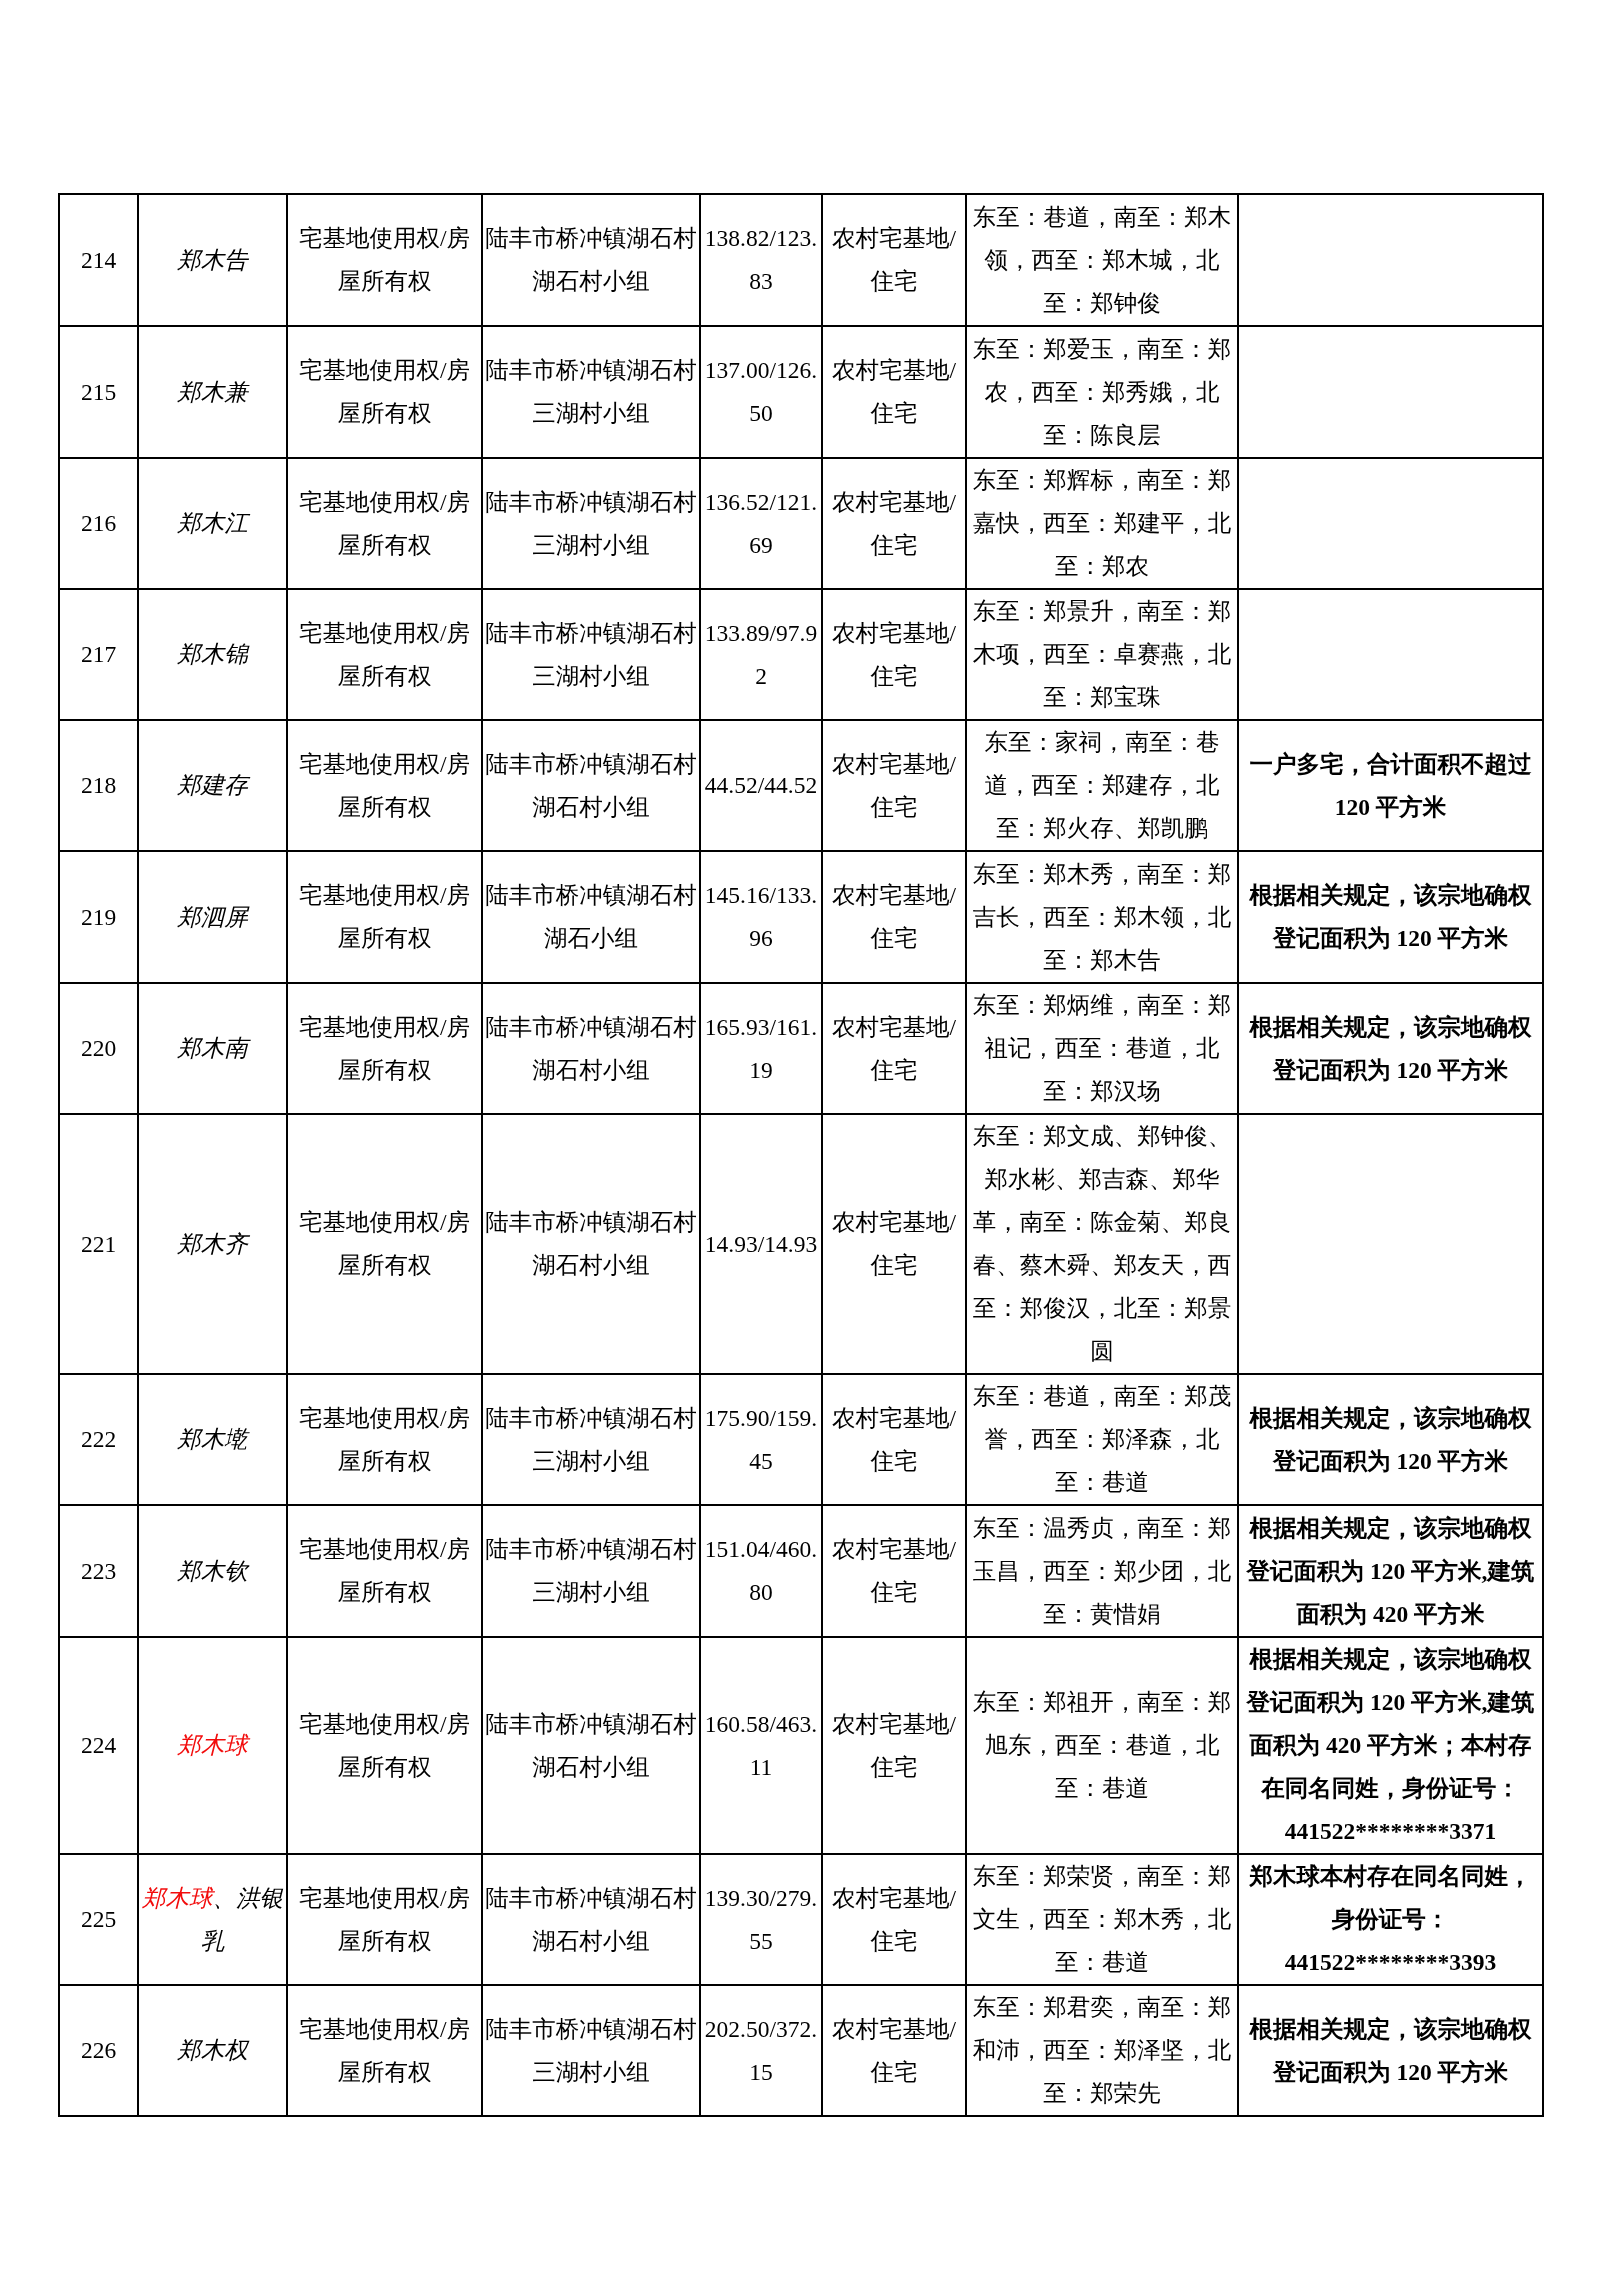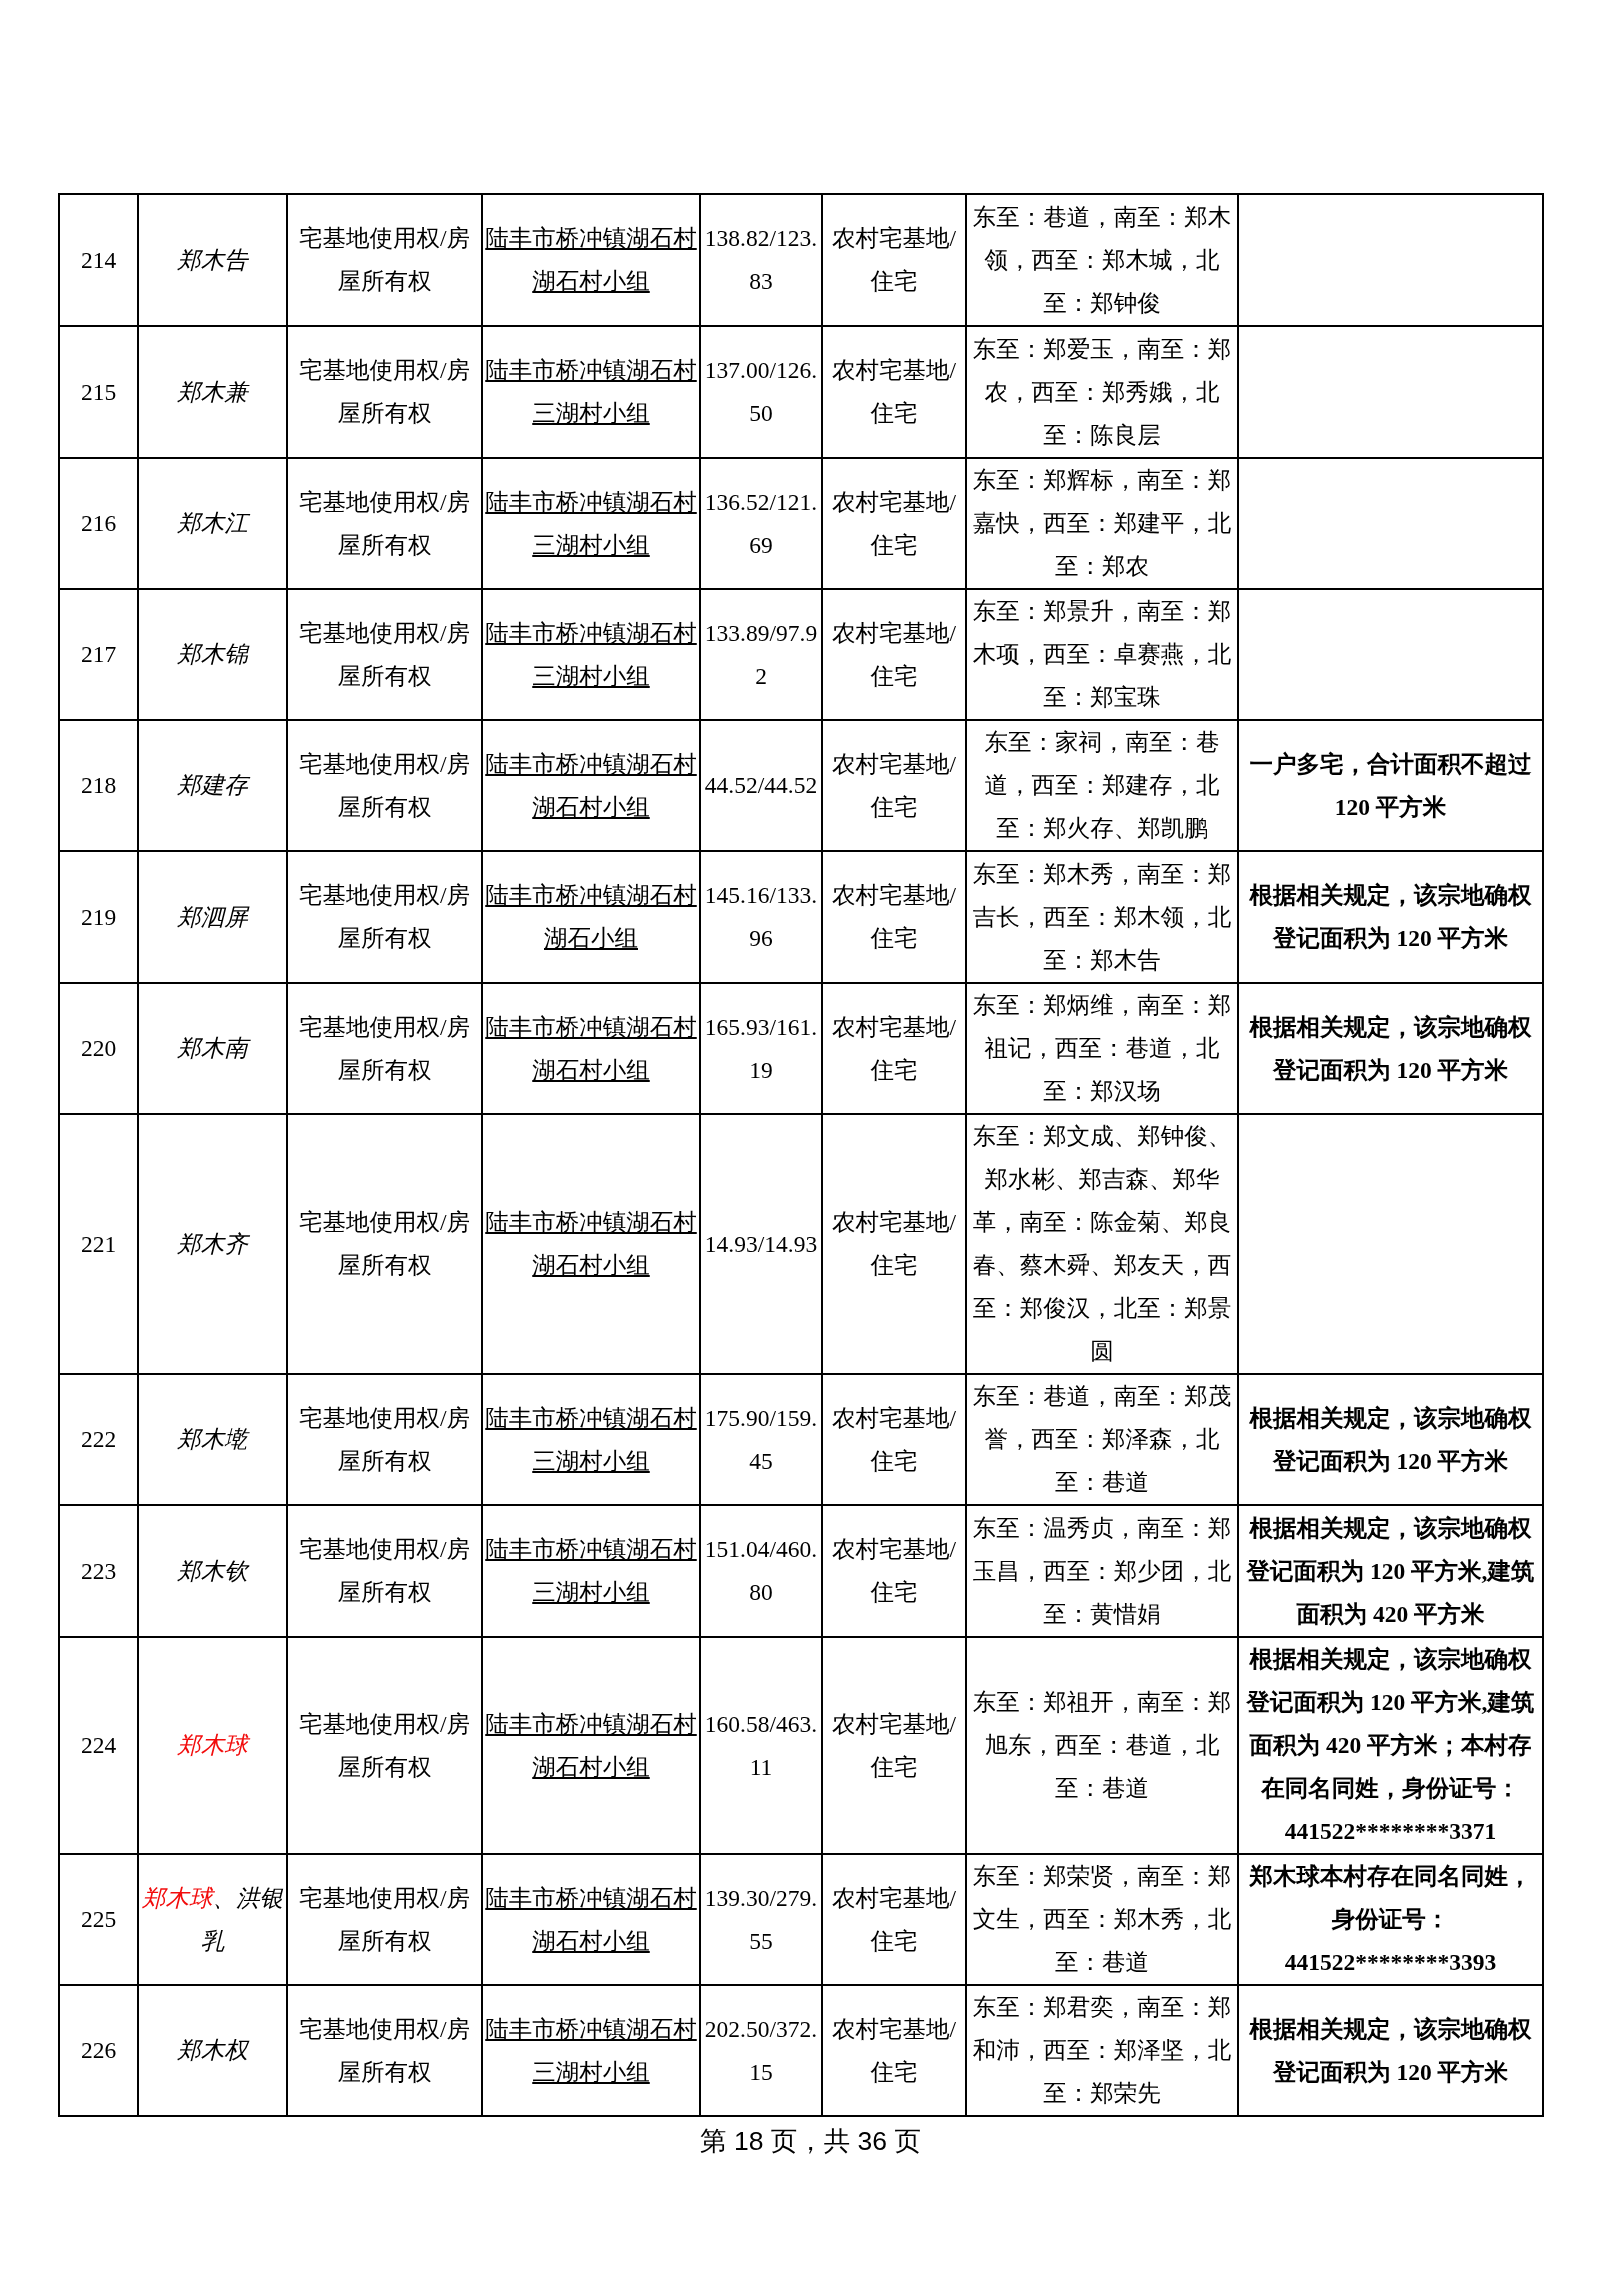--- a/index.html
+++ b/index.html
@@ -26,21 +26,21 @@
   table.reg td{
     border:2px solid #000;
     text-align:center;
     vertical-align:middle;
     padding:0;
     overflow:hidden;
   }
   td.c-no{padding:0 2px;}
   td.c-owner{padding:0 2px;font-style:italic;}
   td.c-right{padding:0 2.9px;}
-  td.c-loc{padding:0 3.9px;text-decoration:underline;}
+  td.c-loc{padding:0 3.9px;}
   td.c-area{padding:0 8.8px;word-break:break-all;}
   td.c-use{padding:0 2.9px;}
   td.c-bound{padding:0 2.9px;text-align:left;border-radius:14px;}
   td.c-remark{padding:0 3.9px;font-weight:bold;}
   .red{color:#f20c0c;text-align:right;}
   .footer{
     position:absolute;
     left:0;
     top:2122px;
     width:100%;
@@ -194,16 +194,15 @@
       <td class="c-right">宅基地使用权/房屋所有权</td>
       <td class="c-loc">陆丰市桥冲镇湖石村三湖村小组</td>
       <td class="c-area">202.50/372.15</td>
       <td class="c-use">农村宅基地/住宅</td>
       <td class="c-bound">东至：郑君奕，南至：郑和沛，西至：郑泽坚，北至：郑荣先</td>
       <td class="c-remark">根据相关规定，该宗地确权登记面积为 120 平方米</td>
     </tr>
       </tbody>
   </table>
 
-  <div class="footer">第 18 页，共 36 页</div>
 
 </div>
 
 
 </body></html>

